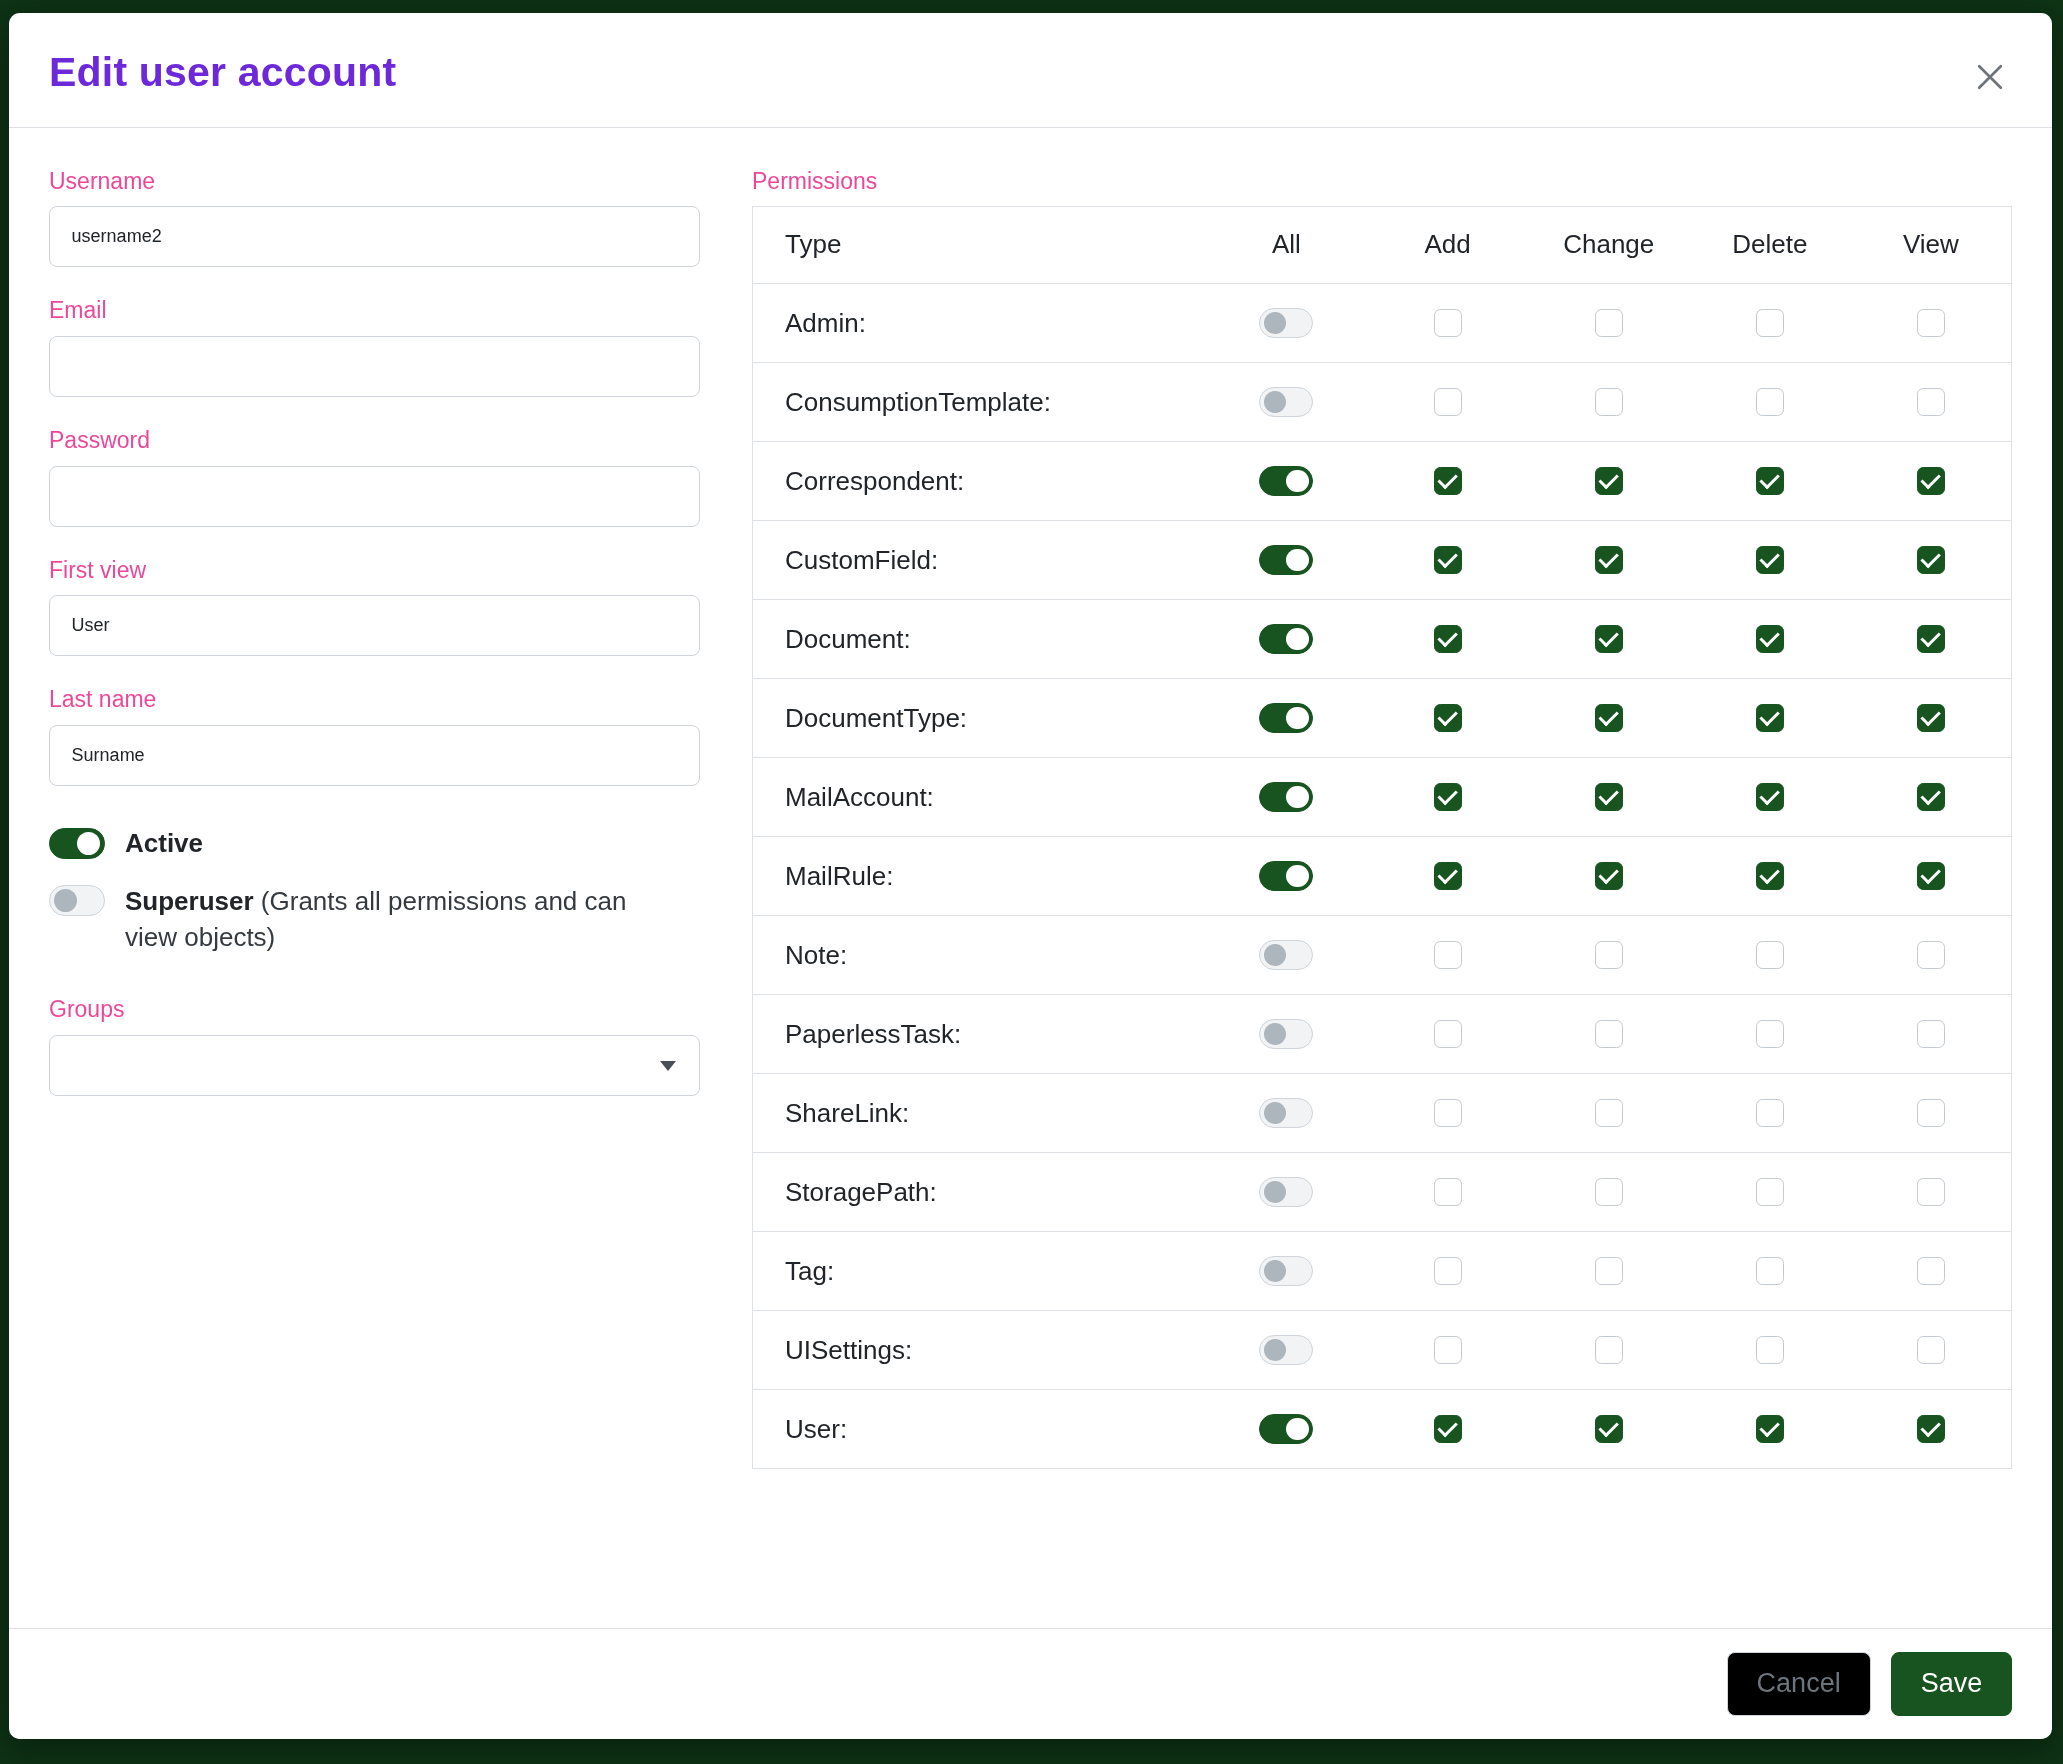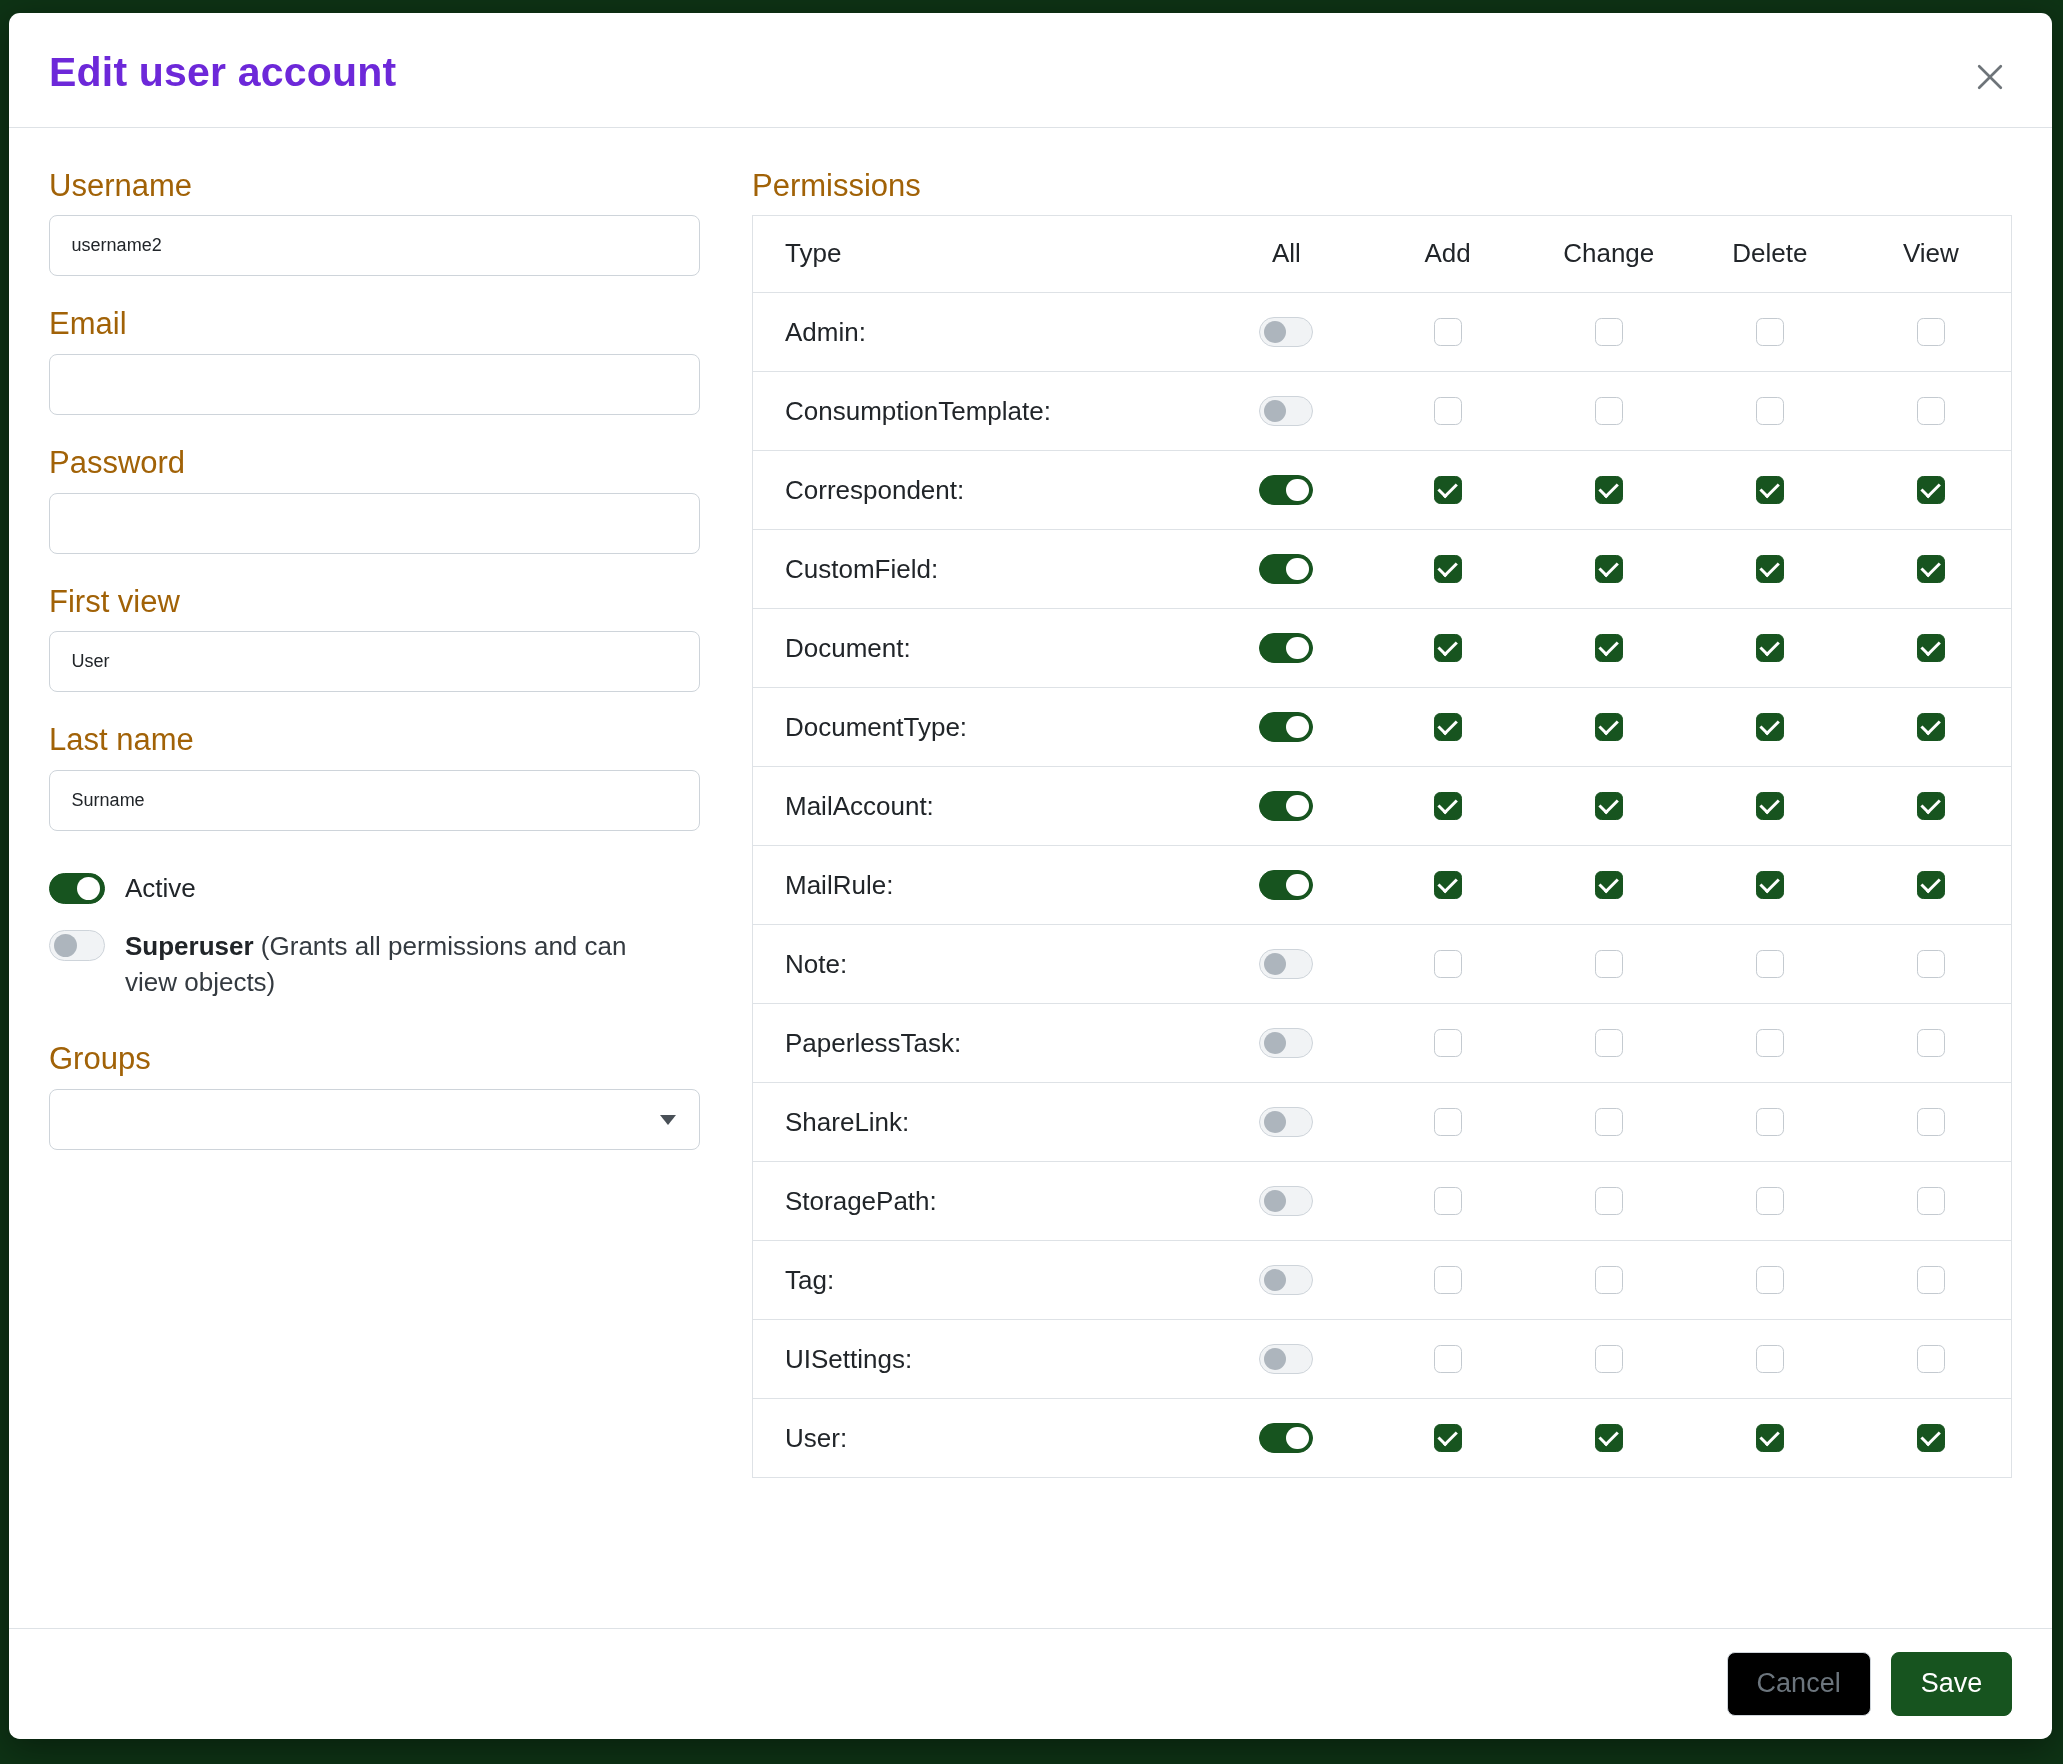--- a/index.html
+++ b/index.html
@@ -49,22 +49,22 @@
     flex: 1 1 auto;
     display: flex;
     padding: 40px 40px 18px 40px;
     gap: 52px;
     align-items: flex-start;
   }
   .form-col { width: 651px; flex: 0 0 auto; }
   .field { margin-bottom: 30px; }
   .field-label, .perm-title {
     display: block;
-    font-size: 31px;
-    color: #a16207;
+    font-size: 23px;
+    color: #ec4899;
     margin-bottom: 11.7px;
   }
   .text-input {
     width: 100%;
     height: 61px;
     border: 0.9px solid #ced4da;
     border-radius: 8px;
     padding: 0 21.6px;
     font-size: 18px;
     color: #212529;
@@ -91,21 +91,21 @@
   .toggle.off { background: #f1f3f5; border: 0.9px solid #ced4da; }
   .toggle.off .knob { left: 3.6px; top: 2.7px; background: #adb5bd; }
   .switch-row {
     display: flex;
     align-items: flex-start;
     gap: 20px;
     margin-top: 40px;
   }
   .switch-row .toggle { margin-top: 1.8px; }
   .switch-label { font-size: 26px; font-weight: 600; color: #212529; line-height: 34px; }
-  .switch-row.plain .switch-label { font-weight: 400; }
+  .switch-row.plain .switch-label { font-weight: 700; }
   .switch-text { font-size: 26px; color: #212529; line-height: 36px; max-width: 504px; }
   .hint { font-weight: 400; color: #343a40; }
   .switch-row.superuser { margin-top: 23.4px; }
   .groups-field { margin-top: 41px; }
   .select-box {
     position: relative;
     width: 100%;
     height: 61px;
     border: 0.9px solid #ced4da;
     border-radius: 8px;

